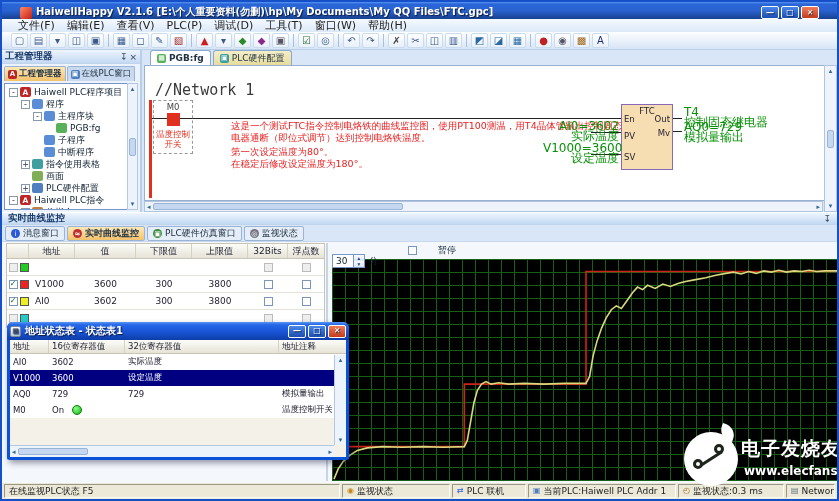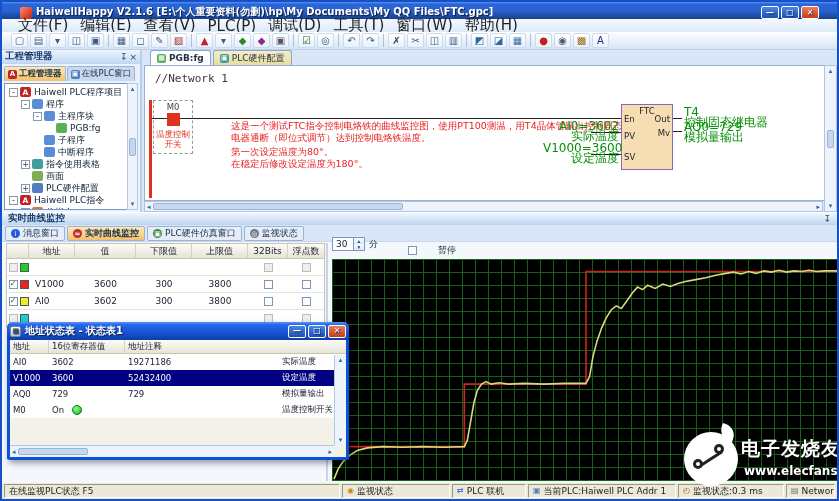--- a/index.html
+++ b/index.html
@@ -7,21 +7,21 @@
   #app{position:relative;width:839px;height:501px;overflow:hidden;background:#d9e6f7;border:2px solid #1550c8;font-size:10px}
   
   .titlebar{position:absolute;left:0;top:0;right:0;height:17px;display:flex;align-items:flex-end;padding:0 18px;
     background:linear-gradient(180deg,#5a96f2 0%,#2a66d8 12%,#2a62d0 50%,#17418f 100%);color:#fff;font-weight:bold;font-size:10px;white-space:nowrap;text-shadow:1px 1px 1px #0a1c40}
   .tb-icon{width:12px;height:12px;border-radius:2px;background:linear-gradient(135deg,#ff8a6a,#c41e10);margin-right:4px;flex:none}
   .tb-title{overflow:hidden;text-overflow:ellipsis}
   .tb-btns{margin-left:auto;display:flex;gap:2px}
   .tb-btn{width:18px;height:13px;border-radius:2px;border:1px solid #fff;display:flex;align-items:center;justify-content:center;font-size:8px;color:#fff;background:linear-gradient(180deg,#4a86e8,#1c4eb0);line-height:1}
   .tb-close{background:linear-gradient(180deg,#f07a58,#c33c1c)}
   
-  .menubar{position:absolute;left:0;top:17px;right:0;height:13px;background:linear-gradient(180deg,#f4f9ff,#dce9f8);display:flex;align-items:center;padding-left:10px;font-size:15px;color:#222}
+  .menubar{position:absolute;left:0;top:17px;right:0;height:13px;background:linear-gradient(180deg,#f4f9ff,#dce9f8);display:flex;align-items:center;padding-left:10px;font-size:11px;color:#222}
   .mitem{padding:0 6px;white-space:nowrap}
   .toolbar{position:absolute;left:0;top:30px;right:0;height:18px;background:linear-gradient(180deg,#fdfeff,#d7e5f6);display:flex;align-items:center;padding-left:8px;border-bottom:1px solid #b8cfe8}
   .tbtn{width:17px;height:15px;display:flex;align-items:center;justify-content:center;font-size:10px;color:#3a5a8c;margin:0 1px;border:1px solid #cadbee;border-radius:2px;background:linear-gradient(180deg,#ffffff,#e8f0fa)}
   .tsep{width:1px;height:13px;background:#a8c0dc;margin:0 3px}
   
   .ppanel{position:absolute;left:0;top:48px;width:140px;height:162px;background:#ecf2fb;border-right:2px solid #b8cfe8}
   .pcap{height:14px;background:linear-gradient(180deg,#eef5fe,#c3d9f3);display:flex;align-items:center;font-size:9.5px;font-weight:bold;color:#1a3a6a;padding:0 3px;border-bottom:1px solid #c0d4ec;white-space:nowrap}
   .pcap-btns{margin-left:auto;display:flex;gap:2px;color:#345;font-size:9px;font-weight:normal}
   .ptabs{display:flex;height:17px;padding:2px 2px 0;gap:1px}
   .ptab{display:flex;align-items:center;gap:2px;font-size:8.5px;padding:0 3px;border:1px solid #9ab4d8;border-bottom:none;border-radius:2px 2px 0 0;background:#c9daf0;color:#234;white-space:nowrap}
@@ -34,21 +34,21 @@
   .ticon{width:11px;height:10px;border-radius:2px;margin-right:3px;flex:none;display:inline-flex;align-items:center;justify-content:center;font-size:7.5px;color:#fff;font-weight:bold}
   .tscroll{position:absolute;right:2px;top:33px;bottom:2px;width:11px;background:#edf3fb;border:1px solid #b5c8e2;display:flex;flex-direction:column;justify-content:space-between;align-items:center;font-size:7px;color:#369;padding:1px 0}
   .thumb{width:7px;height:18px;background:#c6d8f0;border:1px solid #9ab4d8;border-radius:2px}
   
   .etabs{position:absolute;left:142px;top:48px;right:16px;height:15px;display:flex;gap:2px;padding-left:6px}
   .etab{display:flex;align-items:center;gap:3px;padding:0 6px;font-size:9px;border:1px solid #8aa8d0;border-bottom:none;border-radius:3px 3px 0 0;background:#d8e4f4;color:#234;white-space:nowrap}
   .etab.active{background:#fff;font-weight:bold}
   .etab.alt{background:linear-gradient(180deg,#f4eec9,#e6dc9e)}
   .canvas{position:absolute;left:142px;top:63px;width:684px;height:136px;background:#fff;border:1px solid #9ab0d0;overflow:hidden}
   .canvas>div{position:absolute}
-  .net-label{left:10px;top:6px;color:#3a3a3a;font-size:11px;font-family:"DejaVu Sans Mono","Liberation Mono",monospace}
+  .net-label{left:10px;top:15px;color:#3a3a3a;font-size:15px;font-family:"DejaVu Sans Mono","Liberation Mono",monospace}
   .rail{left:4px;top:34px;width:3px;height:98px;background:#e03020}
   .wire{left:7px;top:52px;width:470px;height:1px;background:#222}
   .sel-box{left:8px;top:34px;width:40px;height:54px;border:1px dashed #999}
   .sel-box>div{position:absolute;left:0;width:100%;text-align:center}
   .m0-label{top:1px;color:#444;font-size:8.5px}
   .m0-square{left:13px !important;top:12px;width:13px !important;height:13px;background:#e03020}
   .m0-comment{top:28px;color:#e03020;font-size:8.5px;line-height:10px}
   .cmt{left:86px;color:#e82222;font-size:9.5px;line-height:11.5px;white-space:normal}
   .p1{top:54px;width:402px}
   .p2{top:80px}.p3{top:92px}.p4{top:110px}
@@ -79,21 +79,21 @@
   .cicon{width:9px;height:9px;border-radius:50%;display:inline-flex;align-items:center;justify-content:center;color:#fff;font-size:7px;flex:none}
   .cbody{position:absolute;left:0;top:239px;right:0;bottom:16px;background:#f4f8fd;border-top:1px solid #c8d8ec}
   .wtable{position:absolute;left:4px;top:241px;width:319px;background:#fff;border:1px solid #c8c5b4;font-size:9px;color:#223;z-index:5}
   .whead{display:flex;height:15px;background:linear-gradient(#fcfcf8,#e6e3d6);border-bottom:1px solid #c8c5b4;align-items:stretch}
   .wth{display:flex;align-items:center;justify-content:center;border-right:1px solid #d5d2c2;white-space:nowrap}
   .wrow{display:flex;height:17px;border-bottom:1px solid #e4e4da;align-items:center}
   .wtd{display:flex;align-items:center;justify-content:center;border-right:1px solid #ececе4;height:100%;white-space:nowrap}
   .chk{width:9px;height:9px;border:1px solid #7a96b8;background:#fff;font-size:8px;display:flex;align-items:center;justify-content:center;color:#063;line-height:1;flex:none}
   .chk.dis{background:#eee;border-color:#bbb}
   .swc{width:9px;height:9px;border:1px solid #555;flex:none}
-  .spin{position:absolute;left:330px;top:235px;display:flex;align-items:flex-end;font-size:9px;color:#123;z-index:5}
+  .spin{position:absolute;left:330px;top:252px;display:flex;align-items:flex-end;font-size:9px;color:#123;z-index:5}
   .spin-box{width:22px;height:14px;border:1px solid #7a96c8;background:#fff;display:flex;align-items:center;padding-left:3px}
   .spin-arrows{display:flex;flex-direction:column;width:11px;height:14px;border:1px solid #7a96c8;border-left:none}
   .spin-arrows span{flex:1;display:flex;align-items:center;justify-content:center;font-size:5.5px;background:linear-gradient(#f8fbff,#d8e6f6);color:#246}
   .pause{position:absolute;left:406px;top:242px;display:flex;align-items:center;gap:21px;font-size:9px;color:#123;z-index:5}
   .chart{position:absolute;left:330px;top:257px;width:505px;height:222px;background-color:#000;
     background-image:repeating-linear-gradient(90deg,#156015 0 1px,transparent 1px 13px),repeating-linear-gradient(0deg,#156015 0 1px,transparent 1px 13px);z-index:4}
   .chart svg{position:absolute;left:0;top:0}
   .vdiv{position:absolute;left:324px;top:241px;width:2px;height:238px;background:#c8d4e4;z-index:4}
   
   .swin{position:absolute;left:5px;top:320px;width:342px;height:138px;z-index:30;border:3px solid #0a52d8;border-top:none;border-radius:6px 6px 3px 3px;background:#ece9d8;box-shadow:2px 3px 6px rgba(0,0,30,.4)}
@@ -474,33 +474,32 @@
       <span class="tb-btns">
         <span class="tb-btn">—</span>
         <span class="tb-btn">□</span>
         <span class="tb-btn tb-close">✕</span>
       </span>
     </div>
     <div class="sbody">
       <div class="shead">
         <span class="sth" style="width:39px">地址</span>
         <span class="sth" style="width:76px">16位寄存器值</span>
+        <span class="sth" style="width:154px">32位寄存器值</span>
         <span class="sth" style="width:53px;border-right:none">地址注释</span>
       </div>
       <div>
           <div class="srow">
             <span class="std" style="width: 39px;">AI0</span>
             <span class="std" style="width: 76px;">3602</span>
-            <span class="std" style="width: 154px;">19271186</span>
             <span class="std" style="width: 53px;">实际温度</span>
           </div>
           <div class="srow ssel">
             <span class="std" style="width: 39px;">V1000</span>
             <span class="std" style="width: 76px;">3600</span>
-            <span class="std" style="width: 154px;">52432400</span>
             <span class="std" style="width: 53px;">设定温度</span>
           </div>
           <div class="srow">
             <span class="std" style="width: 39px;">AQ0</span>
             <span class="std" style="width: 76px;">729</span>
             <span class="std" style="width: 154px;">729</span>
             <span class="std" style="width: 53px;">模拟量输出</span>
           </div>
           <div class="srow">
             <span class="std" style="width: 39px;">M0</span>

